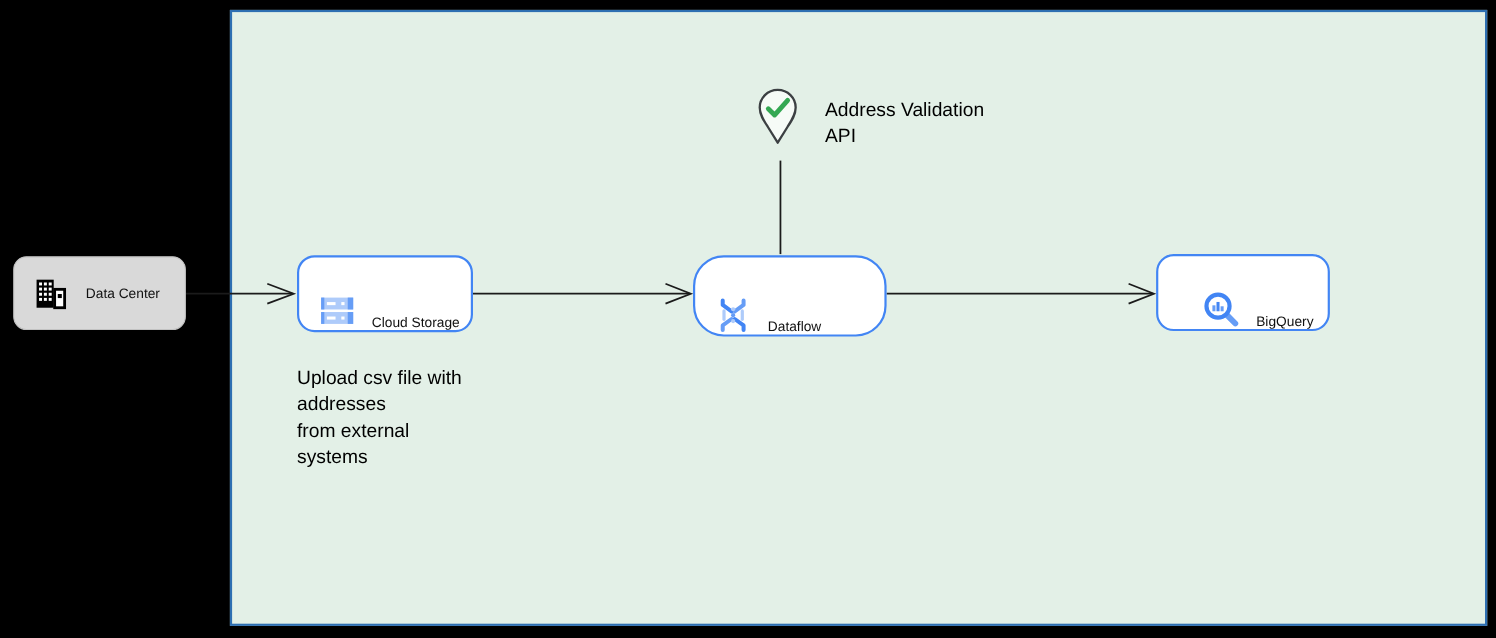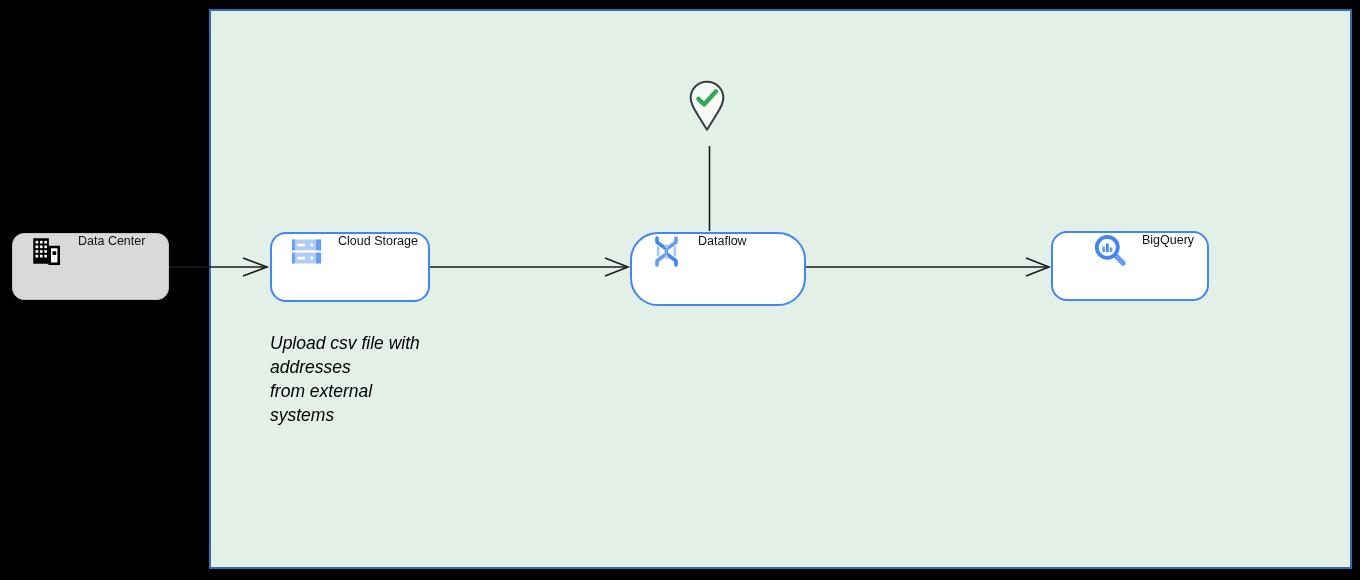--- a/index.html
+++ b/index.html
@@ -28,34 +28,34 @@
     fill: none;
   }
   
   .ext-node {
     position: absolute;
     left: 12px; top: 233px;
     width: 157px; height: 67px;
     background: var(--datacenter-fill, #d9d9d9);
     border: 1px solid #c2c2c2;
     border-radius: 12px;
-    display: flex; 
+    display: flex; align-items: center;
     padding-left: 16px; gap: 15px;
     box-sizing: border-box;
     color: #000;
   }
   .ext-node svg { width: 34px; height: 34px; flex: 0 0 auto; }
   .ext-node .lbl { font-size: 12.5px; color: #111; }
   
   .gnode {
     position: absolute;
     background: #fff;
     border: 2px solid var(--node-border, #4285f4);
     border-radius: 16px;
-    display: flex; align-items: flex-start;
+    display: flex; align-items: flex-end;
     padding-left: 17px; gap: 14px;
     box-sizing: border-box;
   }
   .gnode svg { width: 35px; height: 35px; flex: 0 0 auto; }
   .gnode .lbl { font-size: 12.5px; color: #111; }
   #n-cs { left: 270px; top: 232px; width: 160px; height: 70px; }
   #n-df { left: 630px; top: 232px; width: 176px; height: 74px; border-radius: 28px; }
   #n-bq { left: 1051px; top: 231px; width: 158px; height: 70px; padding-left: 40px; }
   
   .pin { position: absolute; left: 688px; top: 79px; width: 38px; height: 54px; }
@@ -65,21 +65,21 @@
     font-size: 17.5px; line-height: 23.5px; color: #000;
     white-space: pre-line;
   }
   
   .desc {
     position: absolute;
     font-size: 17.5px; line-height: 24px;
     color: #000;
     white-space: pre-line;
   }
-  #d-cs { left: 270px; top: 331px; font-style: italic; }
+  #d-cs { left: 270px; top: 331px; }
   #d-df { left: 570px; top: 331px; }
   #d-bq { left: 989px; top: 331px; }
   
   .fill-blue   { fill: var(--blue, #4285f4); }
   .fill-blue-l { fill: var(--blue-light, #669df6); }
   .fill-blue-p { fill: var(--blue-pale, #aecbfa); }
   .stroke-blue   { stroke: var(--blue, #4285f4); }
   .stroke-blue-l { stroke: var(--blue-light, #669df6); }
   .stroke-blue-p { stroke: var(--blue-pale, #aecbfa); }
 </style>
@@ -176,19 +176,21 @@
     </svg>
     <span class="lbl">BigQuery</span>
   </div>
 
   <div class="pin">
     <svg viewBox="0 0 40 56" aria-hidden="true">
       <path d="M20 2.5 C10.3 2.5 2.8 10.1 2.8 19.4 c0 6.7 3.7 12.3 7.7 18.3 L20 53 l9.5 -15.3 c4 -6 7.7 -11.6 7.7 -18.3 C37.2 10.1 29.7 2.5 20 2.5 Z" fill="#f6fbf7" stroke="var(--pin-outline, #3c4043)" stroke-width="2.2" stroke-linejoin="round"></path>
       <path d="M11 20.5 L17 26.5 L29.5 12.5" fill="none" stroke="var(--check-green, #34a853)" stroke-width="4.6" stroke-linecap="round" stroke-linejoin="round"></path>
     </svg>
   </div>
+  <div class="annotation">Address Validation
+API</div>
 
   <div class="desc" id="d-cs">Upload csv file with
 addresses
 from external
 systems</div>
 
 </div>
 
 </body></html>

